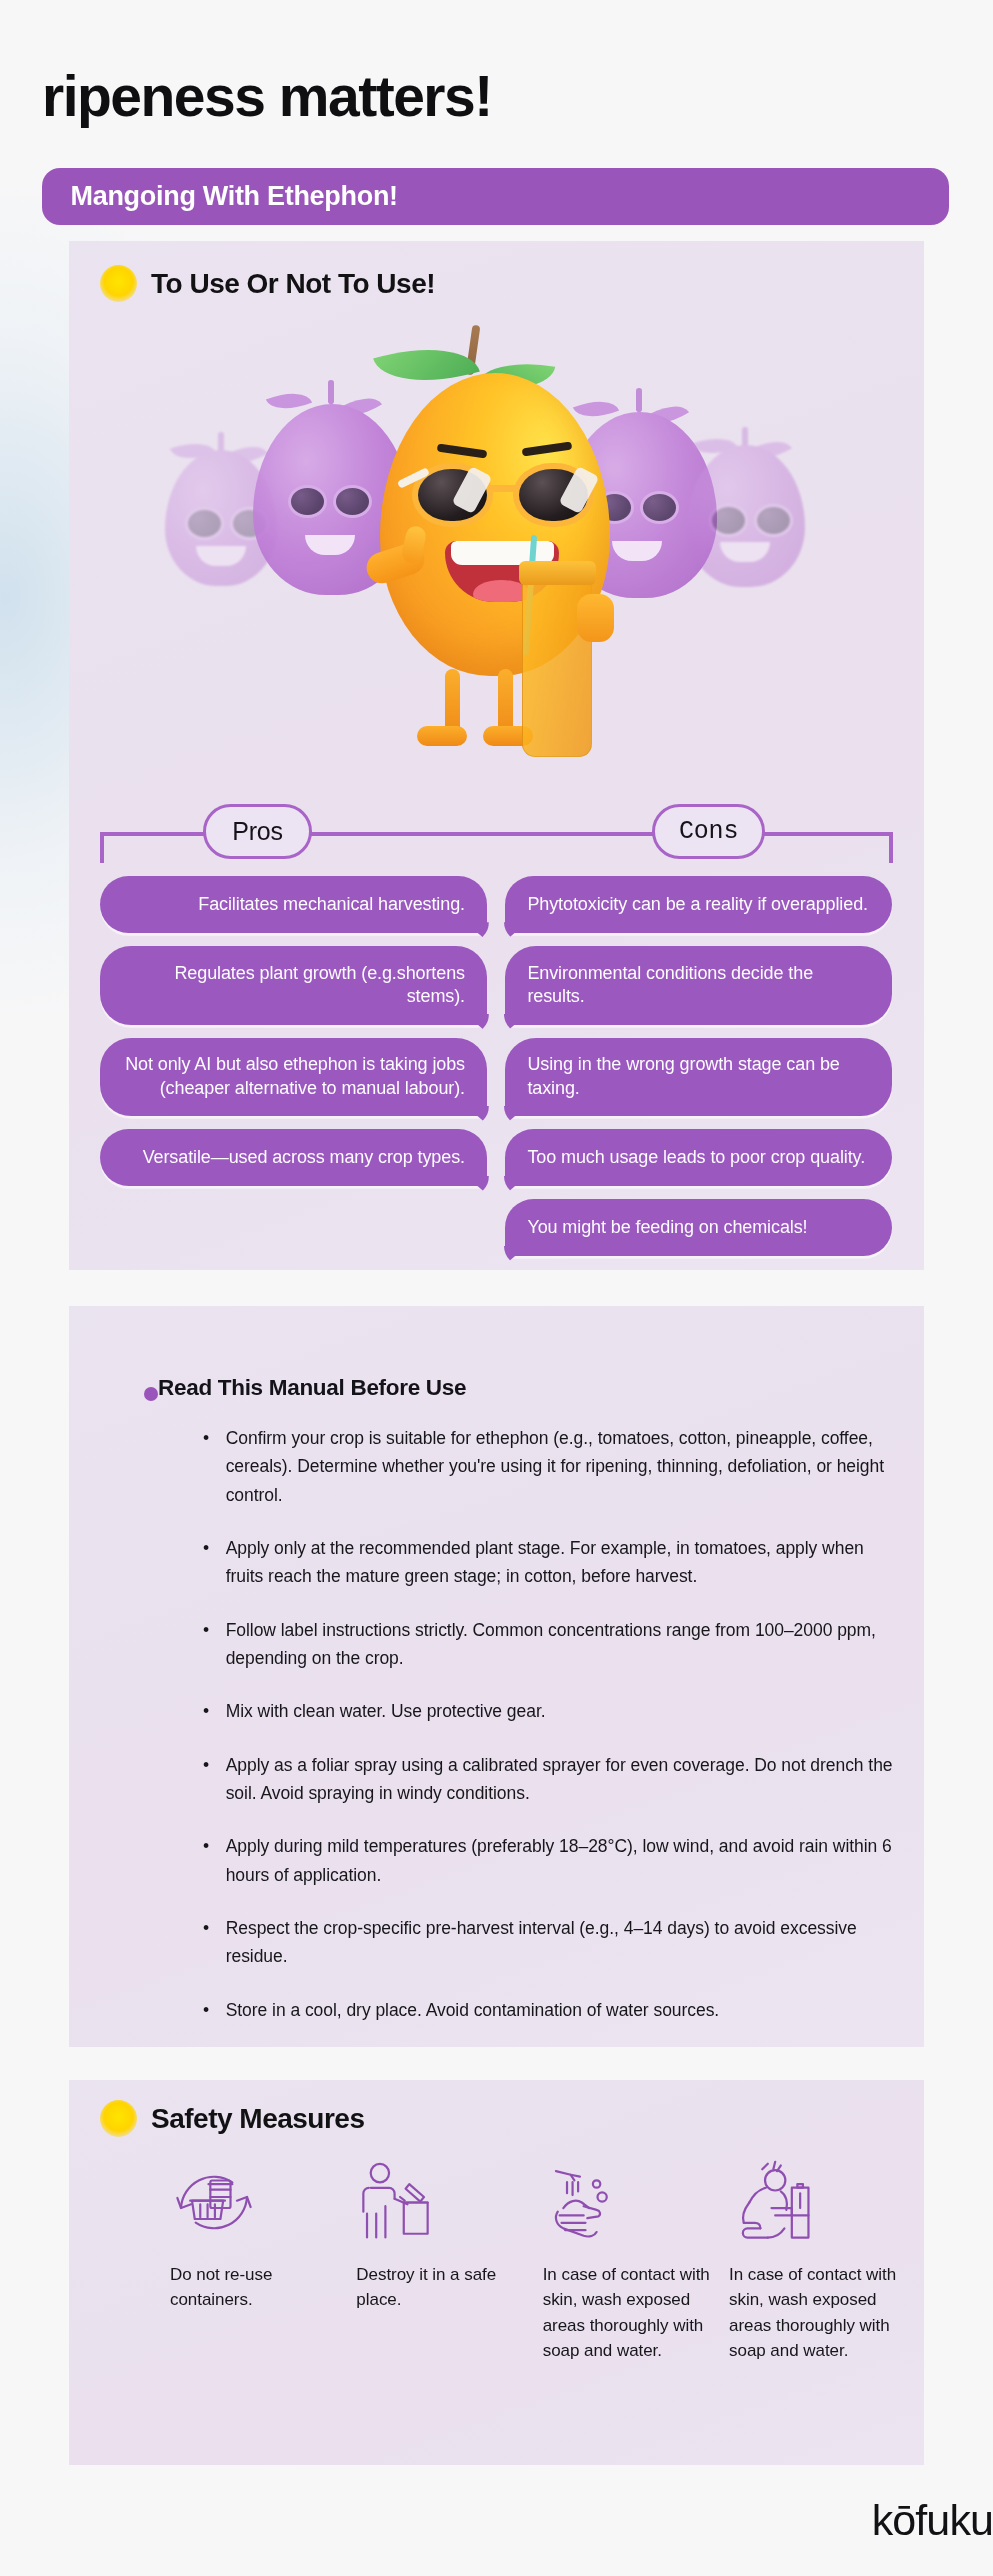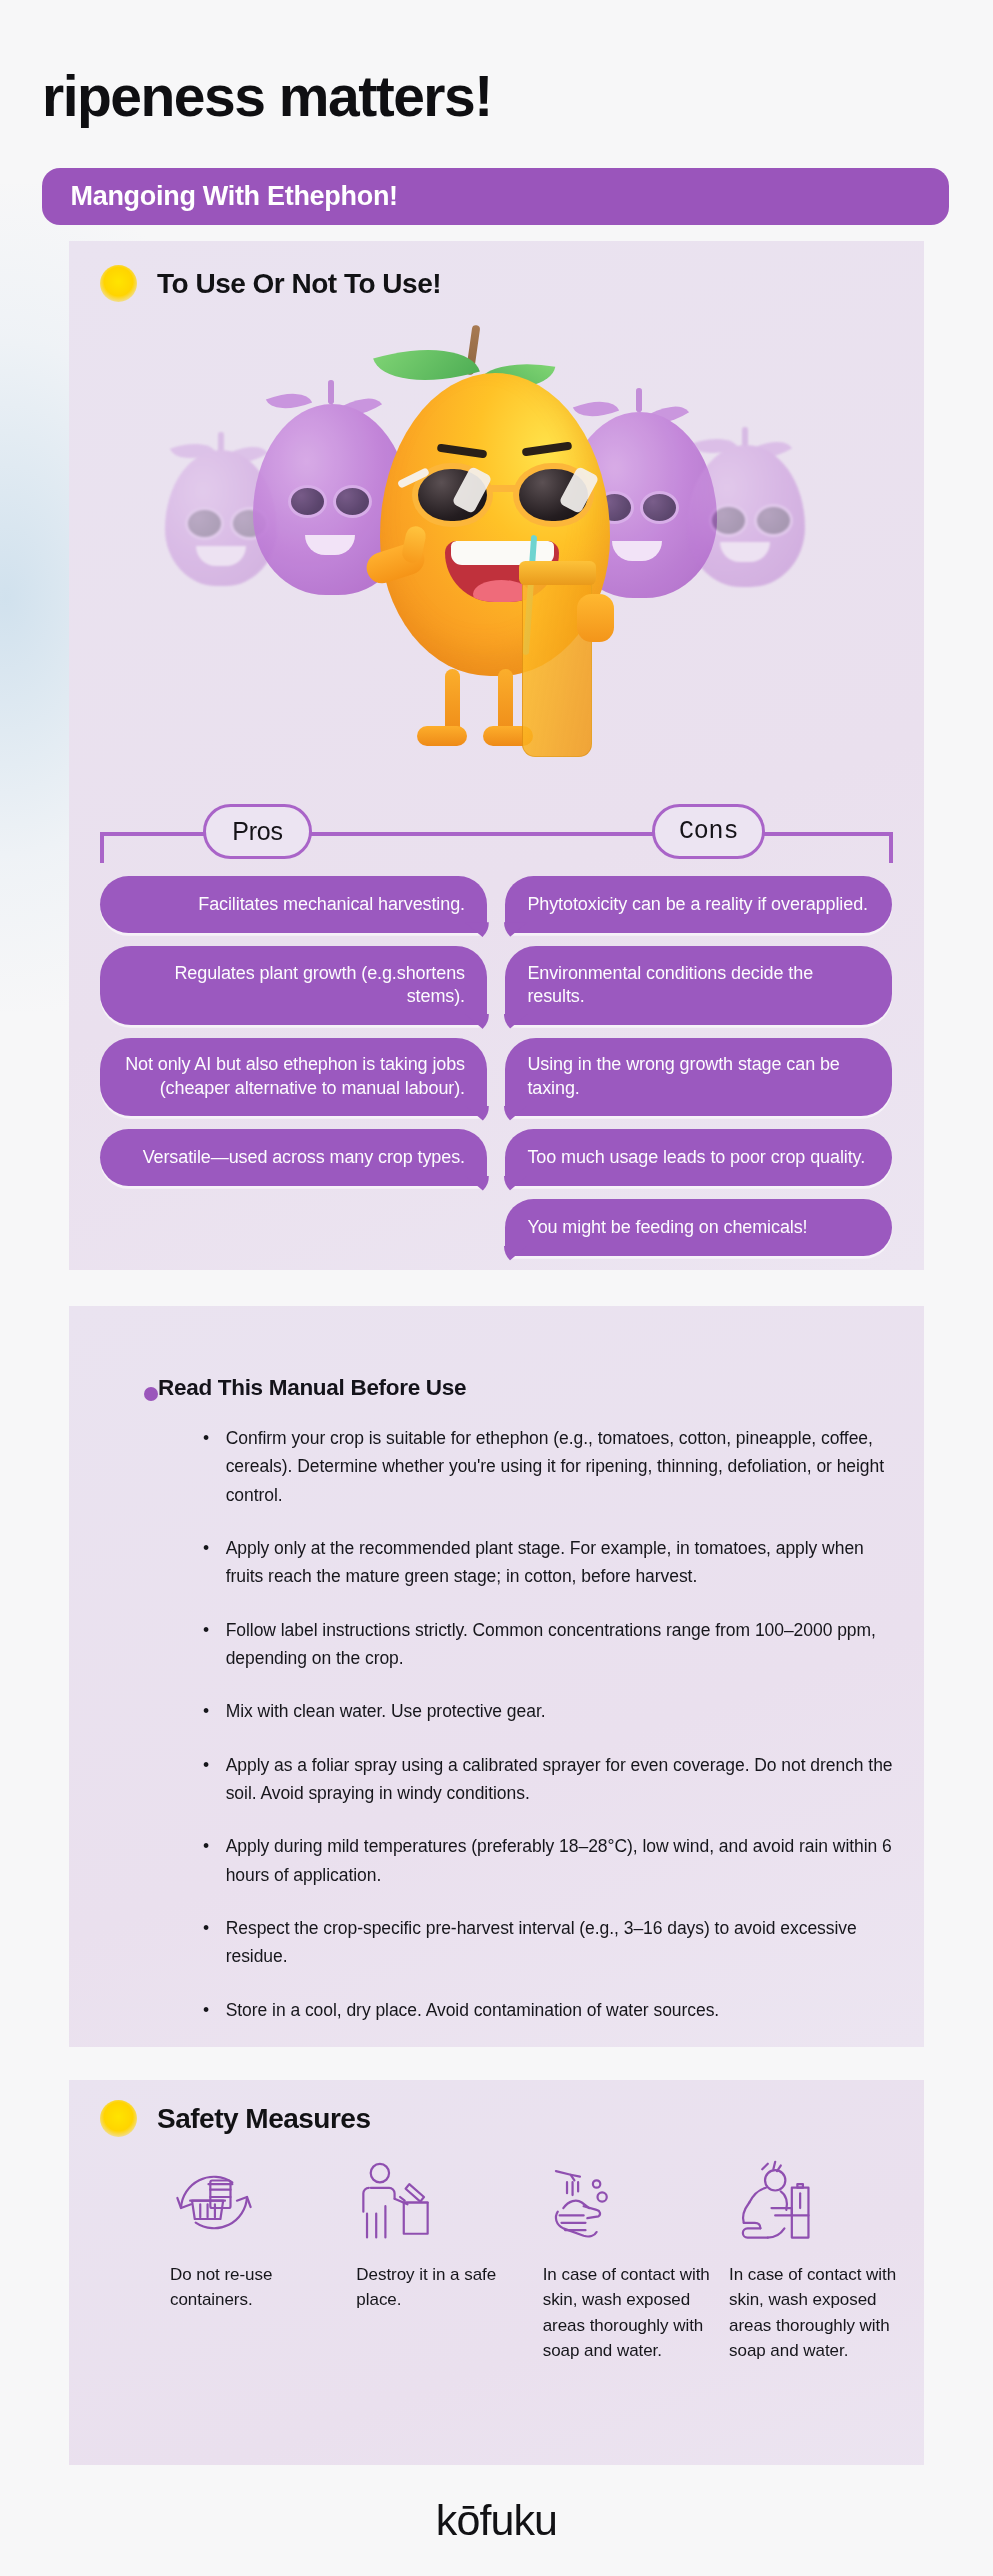--- a/index.html
+++ b/index.html
@@ -31,21 +31,21 @@
   .subbar-text{
     color:#ffffff; font-size:27px; font-weight:600; letter-spacing:-0.3px;
     padding-left:28.5px;
   }
 
   
   .card{
     position:absolute; left:69px; width:855px;
     background:linear-gradient(160deg,#eae3f0 0%, #eae0ee 60%, #ece5f1 100%);
   }
-  .card-head{ display:flex; align-items:center; gap:20px; }
+  .card-head{ display:flex; align-items:center; gap:14px; }
   .sun{
     width:37px; height:37px; border-radius:50%;
     background:radial-gradient(circle at 50% 45%, #ffe400 0%, #ffd400 52%, rgba(255,214,0,.45) 72%, rgba(255,214,0,0) 100%);
     filter:blur(0.4px); flex:0 0 auto;
   }
   .card-title{ font-size:28px; font-weight:700; color:#121215; letter-spacing:-0.5px; }
 
   
   #hero-card{ top:241px; height:1029px; }
   #hero-head{ position:absolute; left:31px; top:24px; }
@@ -253,21 +253,21 @@
   }
   .sf{ display:flex; flex-direction:column; }
   .sf-icon{ height:90px; display:flex; align-items:center; justify-content:flex-start; }
   .sf-cap{
     margin-top:14.7px; font-size:17px; line-height:1.5; color:#16161b; letter-spacing:-0.05px;
   }
 
   
   .footer{
     position:absolute; left:0; top:2465px; width:993px; height:111px;
-    background:#f7f7f8; display:flex; align-items:center; justify-content:center;
+    background:#f7f7f8; display:flex; align-items:center; justify-content:flex-end;
   }
   .logo{
     font-size:43px; font-weight:500; color:#121215; letter-spacing:-0.9px;
   }
 </style>
 </head>
 <body>
 
 <div class="bg-glow"></div>
 
@@ -431,21 +431,21 @@
       <div class="mitem">
         <span class="mbullet">•</span>
         <span>Apply as a foliar spray using a calibrated sprayer for even coverage. Do not drench the soil. Avoid spraying in windy conditions.</span>
       </div>
       <div class="mitem">
         <span class="mbullet">•</span>
         <span>Apply during mild temperatures (preferably 18–28°C), low wind, and avoid rain within 6 hours of application.</span>
       </div>
       <div class="mitem">
         <span class="mbullet">•</span>
-        <span>Respect the crop-specific pre-harvest interval (e.g., 3–16 days) to avoid excessive residue.</span>
+        <span>Respect the crop-specific pre-harvest interval (e.g., 4–14 days) to avoid excessive residue.</span>
       </div>
       <div class="mitem">
         <span class="mbullet">•</span>
         <span>Store in a cool, dry place. Avoid contamination of water sources.</span>
       </div>
     </div>
   </div>
 
   <div class="card" id="safety-card">
     <div class="card-head" id="safety-head">

